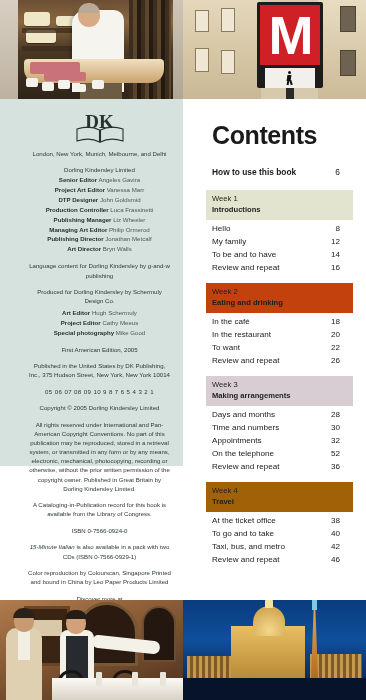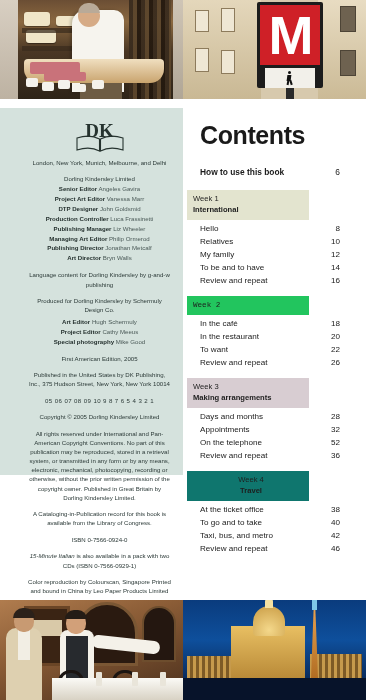--- a/index.html
+++ b/index.html
@@ -102,21 +102,21 @@
      background:repeating-linear-gradient(90deg,#c69a4c 0 3px,#7d5a26 3px 6px); }
   .vatican .colonnade-r { position:absolute; right:4px; bottom:20px; width:52px; height:26px;
      background:repeating-linear-gradient(90deg,#c69a4c 0 3px,#7d5a26 3px 6px); }
   .vatican .obelisk { position:absolute; left:128px; bottom:22px; width:7px; height:70px;
      background:linear-gradient(180deg,#e8a14e,#b06c22); clip-path:polygon(38% 0,62% 0,100% 100%,0 100%); }
   .vatican .obelisk-tip { position:absolute; left:129px; bottom:90px; width:5px; height:10px; background:#7ec8e8; }
   .vatican .ground { position:absolute; left:0; bottom:0; width:100%; height:22px; background:#07132a; }
 
   
   .left-col {
-    position:absolute; left:0; top:108px; width:183px; height:367px;
+    position:absolute; left:0; top:99px; width:183px; height:367px;
     background:#d5e2dd;
     padding:14px 12px 6px 28px;
     text-align:center;
     color:#2c3a38;
     font-size:6.1px;
     line-height:1.55;
   }
   .dk-logo { width:48px; height:30px; margin:0 auto 6px auto; position:relative; }
   .dk-logo .book { position:absolute; left:0; bottom:0; width:48px; height:17px; }
   .dk-logo .dk-text {
@@ -129,36 +129,36 @@
   .credits div { line-height:1.62; }
   .credits b { font-weight:700; color:#1f2b29; }
   .credits span { color:#4a5957; }
   .rights { text-align:center; line-height:1.5; }
   .ital { font-style:italic; }
   .nums { letter-spacing:.4px; }
 
   
   .right-col {
     position:absolute; left:183px; top:99px; width:183px; height:501px;
-    background:#ffffff; padding:22px 0 0 4px;
+    background:#ffffff; padding:22px 0 0 16px;
   }
   .contents-title {
     font-size:25px; font-weight:700; color:#1a1a1a; letter-spacing:-.4px;
     padding-left:13px; margin-bottom:17px;
   }
   .howto-row {
     display:flex; align-items:baseline; padding:0 0 0 13px; margin-bottom:13px;
     font-size:8.4px; font-weight:700; color:#1b1b1b;
   }
   .howto-row .lbl { flex:1; }
   .howto-row .pg { width:42px; text-align:right; padding-right:26px; font-weight:400; color:#1b1b1b; }
 
   .week { margin-bottom:0; }
   .week-head {
-    width:122px; padding:4px 0 4px 6px;
+    margin-left:7px; width:147px; padding:4px 0 4px 6px;
     font-size:7.6px; color:#1e1e1e; line-height:1.42;
   }
   .week-head .wk { font-weight:400; }
   .week-head .topic { font-weight:700; }
   .week-rows { padding:2px 0 9px 13px; }
   .row {
     display:flex; align-items:flex-end; font-size:8.1px; color:#1b1b1b; line-height:1.62;
   }
   .row .lbl { flex:1; }
   .row .pg { width:42px; text-align:right; padding-right:26px; }
@@ -281,49 +281,46 @@
     <div class="contents-title">Contents</div>
 
     <div class="howto-row">
       <div class="lbl">How to use this book</div>
       <div class="pg">6</div>
     </div>
 
     <div class="week">
       <div class="week-head" style="background:#e3e4cf;">
         <div class="wk">Week 1</div>
-        <div class="topic">International</div>
+        <div class="topic">Introductions</div>
       </div>
       <div class="week-rows">
         <div class="row">
             <div class="lbl">Hello</div>
             <div class="pg">8</div>
           </div>
         <div class="row">
-            <div class="lbl">Relatives</div>
-            <div class="pg">10</div>
-          </div>
-        <div class="row">
             <div class="lbl">My family</div>
             <div class="pg">12</div>
           </div>
         <div class="row">
             <div class="lbl">To be and to have</div>
             <div class="pg">14</div>
           </div>
         <div class="row">
             <div class="lbl">Review and repeat</div>
             <div class="pg">16</div>
           </div>
       </div>
     </div>
 
     <div class="week">
-      <div class="week-head" style="background:#22c55e;font-family:Liberation Mono, monospace;">
+      <div class="week-head" style="background:#c2410c;">
         <div class="wk">Week 2</div>
+        <div class="topic">Eating and drinking</div>
       </div>
       <div class="week-rows">
         <div class="row">
             <div class="lbl">In the café</div>
             <div class="pg">18</div>
           </div>
         <div class="row">
             <div class="lbl">In the restaurant</div>
             <div class="pg">20</div>
           </div>
@@ -342,36 +339,40 @@
       <div class="week-head" style="background:#d8cdd2;">
         <div class="wk">Week 3</div>
         <div class="topic">Making arrangements</div>
       </div>
       <div class="week-rows">
         <div class="row">
             <div class="lbl">Days and months</div>
             <div class="pg">28</div>
           </div>
         <div class="row">
+            <div class="lbl">Time and numbers</div>
+            <div class="pg">30</div>
+          </div>
+        <div class="row">
             <div class="lbl">Appointments</div>
             <div class="pg">32</div>
           </div>
         <div class="row">
             <div class="lbl">On the telephone</div>
             <div class="pg">52</div>
           </div>
         <div class="row">
             <div class="lbl">Review and repeat</div>
             <div class="pg">36</div>
           </div>
       </div>
     </div>
 
     <div class="week">
-      <div class="week-head" style="background:#0f766e;text-align:center;">
+      <div class="week-head" style="background:#a16207;">
         <div class="wk">Week 4</div>
         <div class="topic">Travel</div>
       </div>
       <div class="week-rows">
         <div class="row">
             <div class="lbl">At the ticket office</div>
             <div class="pg">38</div>
           </div>
         <div class="row">
             <div class="lbl">To go and to take</div>

